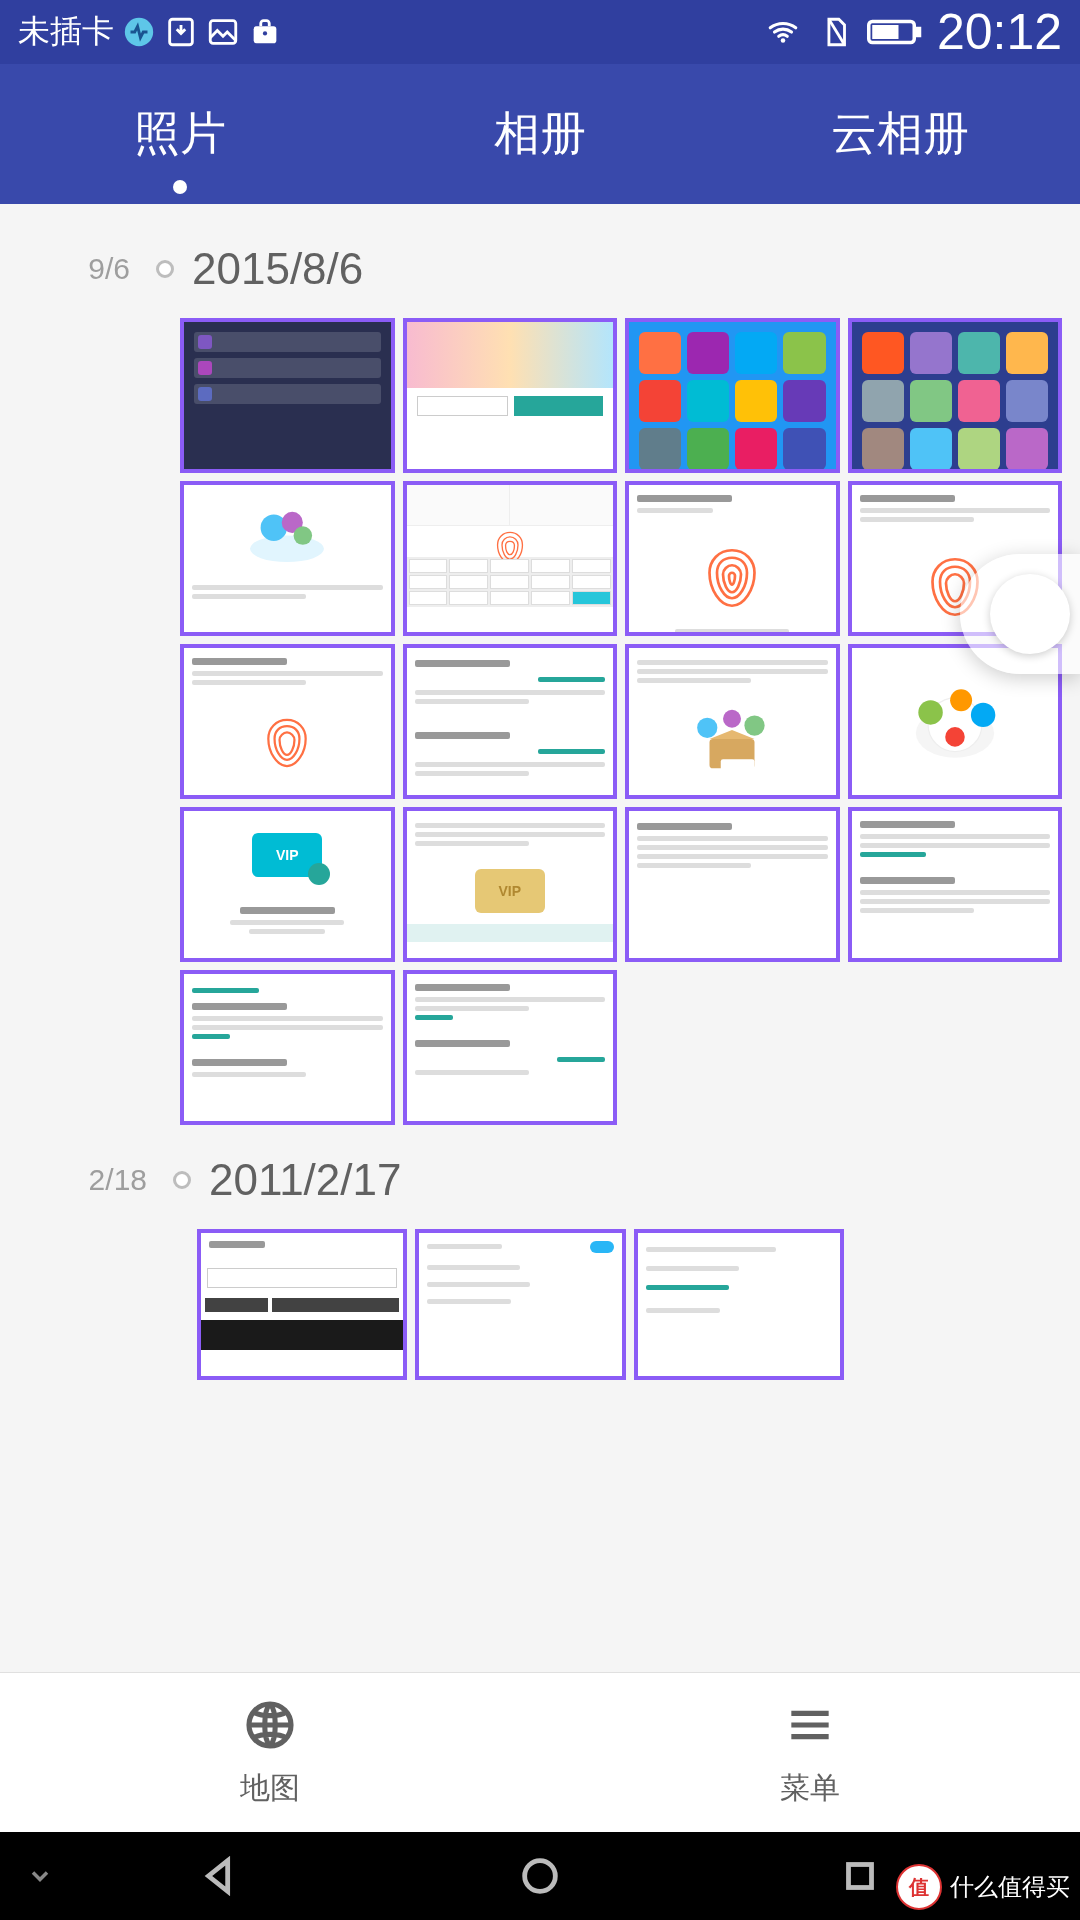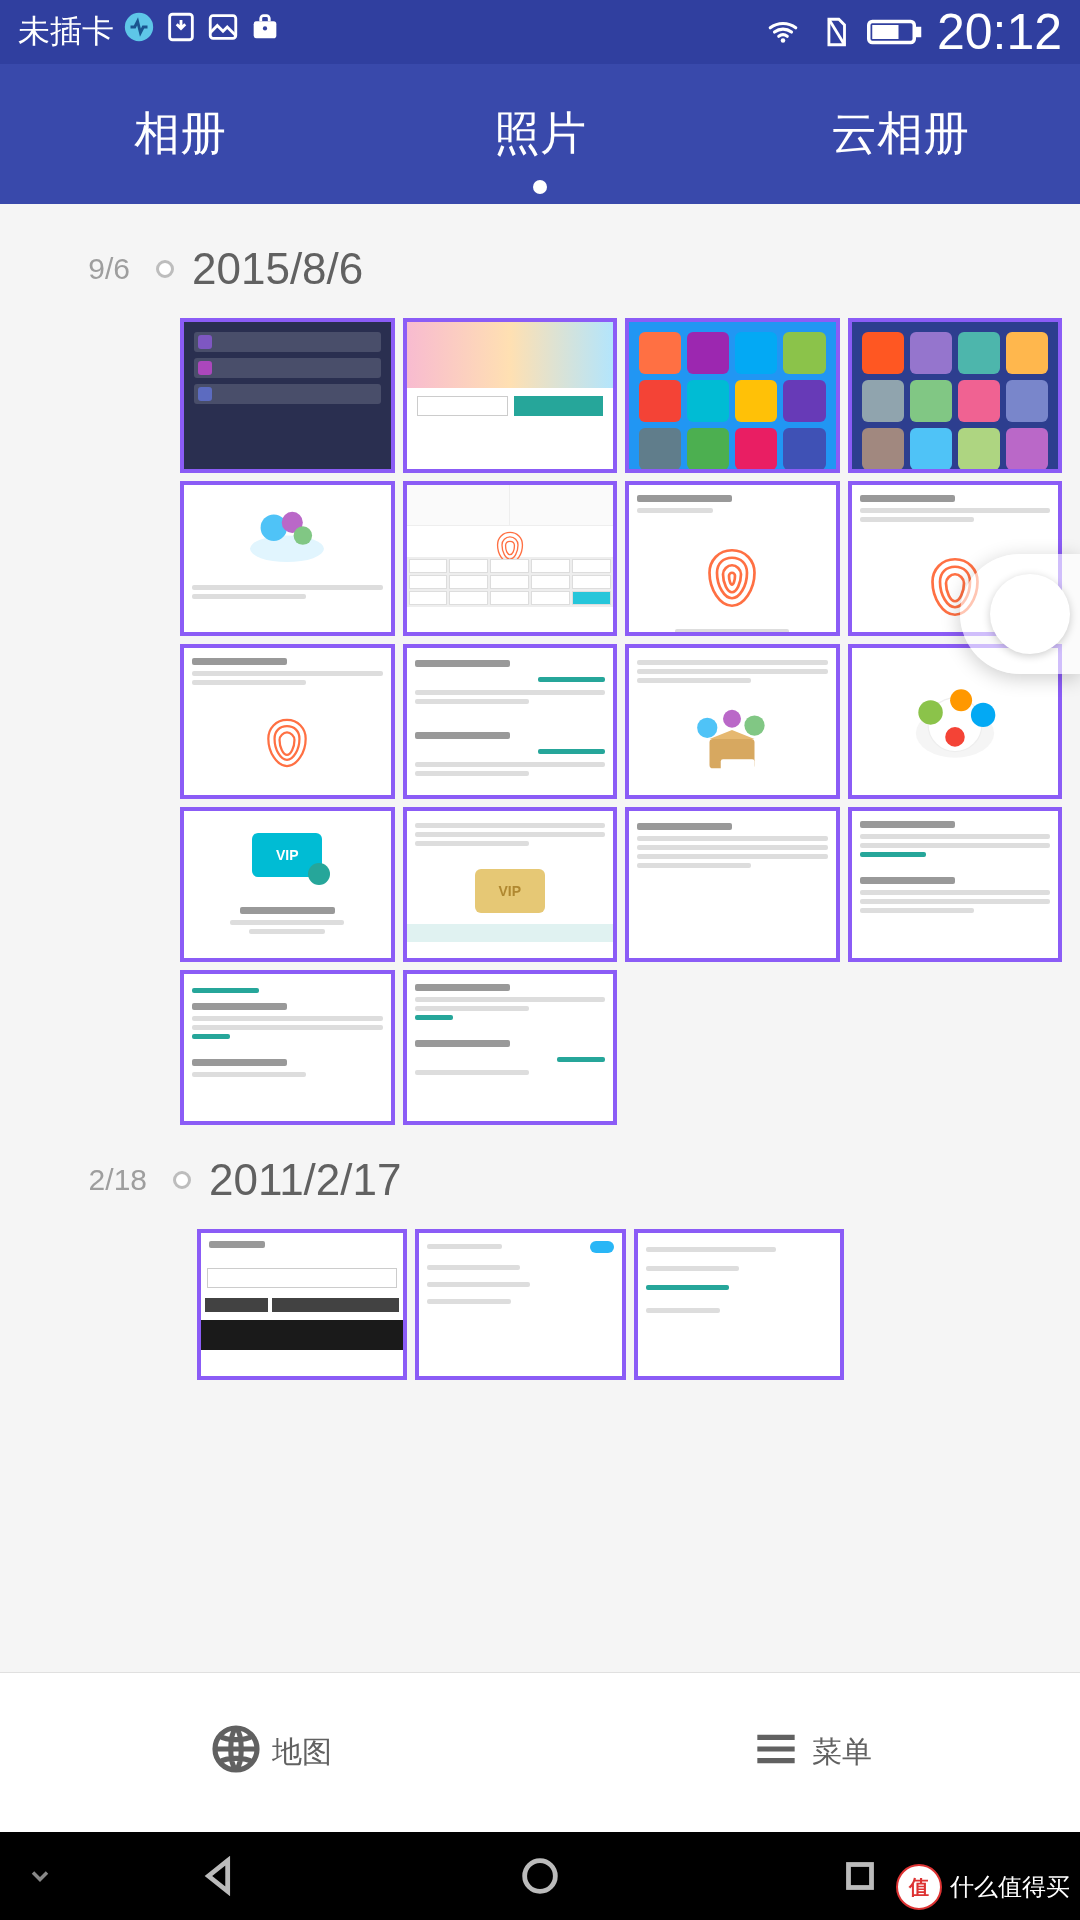--- a/index.html
+++ b/index.html
@@ -1,19 +1,19 @@
 <!DOCTYPE html>
 <html><head>
 <meta charset="utf-8">
 <style>
   * { box-sizing: border-box; margin: 0; padding: 0; }
   html, body { width: 1080px; height: 1920px; font-family: -apple-system, "Helvetica Neue", Arial, sans-serif; background:#fff; overflow:hidden; }
   
   .status-bar { height: 64px; background:#303f9f; color:#fff; display:flex; align-items:center; justify-content:space-between; padding:0 18px; font-size:34px; }
-  .status-left { display:flex; gap:8px; }
+  .status-left { display:flex; align-items:center; gap:8px; }
   .status-right { display:flex; align-items:center; gap:14px; }
   .sb-ico { width:34px; height:34px; display:flex; align-items:center; justify-content:center; }
   .sb-ico svg { width:100%; height:100%; }
   .sim-text { font-size:32px; }
   
   .app-header { height:140px; background:#3949ab; display:flex; align-items:center; }
   .tab { flex:1; text-align:center; color:#fff; font-size:46px; position:relative; height:100%; display:flex; flex-direction:column; align-items:center; justify-content:center; }
   .tab .dot { width:14px; height:14px; border-radius:50%; background:#fff; position:absolute; bottom:10px; left:50%; transform:translateX(-50%); }
   
   .content { position:absolute; top:204px; bottom:184px; left:0; right:0; overflow:hidden; background:#f5f5f5; }
@@ -44,21 +44,21 @@
   .txtlines .hd { height:7px; background:#999; width:50%; margin-bottom:6px; border-radius:2px;}
   .center-ill { display:flex; align-items:center; justify-content:center; height:60%; }
   .vip-card { width:70px; height:44px; background:#00bcd4; border-radius:6px; display:flex; align-items:center; justify-content:center; color:#fff; font-size:14px; font-weight:bold; position:relative;}
   .vip-card.gold { background:#e6c875; color:#b08830;}
   .vip-card .badge { position:absolute; right:-8px; bottom:-8px; width:22px; height:22px; border-radius:50%; background:#26a69a;}
   .kb { display:grid; grid-template-columns:repeat(5,1fr); gap:2px; padding:2px; background:#eee;}
   .kb .k { height:14px; background:#fff; border:1px solid #ddd;}
   .kb .k.accent { background:#26c6da; }
   
   .bottom-bar { position:absolute; left:0; right:0; bottom:88px; height:160px; background:#fff; border-top:1px solid #e0e0e0; display:flex; }
-  .bb-item { flex:1; display:flex; flex-direction:row; align-items:center; justify-content:center; gap:8px; color:#616161; font-size:30px; }
+  .bb-item { flex:1; display:flex; flex-direction:column; align-items:center; justify-content:center; gap:8px; color:#616161; font-size:30px; }
   .bb-item svg { width:56px; height:56px; stroke:#616161; fill:none; stroke-width:2.2; }
   
   .nav-bar { position:absolute; left:0; right:0; bottom:0; height:88px; background:#000; display:flex; align-items:center; }
   .nav-slot { flex:1; display:flex; align-items:center; justify-content:center; }
   .nav-slot svg { width:46px; height:46px; stroke:#bbb; fill:none; stroke-width:2.5; }
   .nav-chev { width:60px; display:flex; align-items:center; justify-content:center; padding-left:20px;}
   .nav-chev svg { width:28px; height:28px; stroke:#888; fill:none; stroke-width:3;}
   
   .assistive { position:absolute; right:0; top:350px; width:120px; height:120px; border-radius:60px 0 0 60px; background:rgba(255,255,255,0.6); box-shadow:0 4px 20px rgba(0,0,0,0.2); display:flex; align-items:center; justify-content:flex-end; padding-right:10px;}
   .assistive .inner { width:80px; height:80px; border-radius:50%; background:#fff; box-shadow:0 2px 8px rgba(0,0,0,0.2);}
@@ -118,25 +118,25 @@
           <rect x="28" y="5" width="3" height="6" fill="#fff"></rect>
           <rect x="3" y="4" width="15" height="8" fill="#fff"></rect>
         </svg>
     </span>
     <span style="font-size:50px;">20:12</span>
   </div>
 </div>
 
 <div class="app-header">
   <div class="tab">
-    <span>相册</span>
-  </div>
-  <div class="tab">
     <span>照片</span>
     <span class="dot"></span>
+  </div>
+  <div class="tab">
+    <span>相册</span>
   </div>
   <div class="tab">
     <span>云相册</span>
   </div>
 </div>
 
 <div class="content">
 
   <div class="section">
     <div class="section-header">

